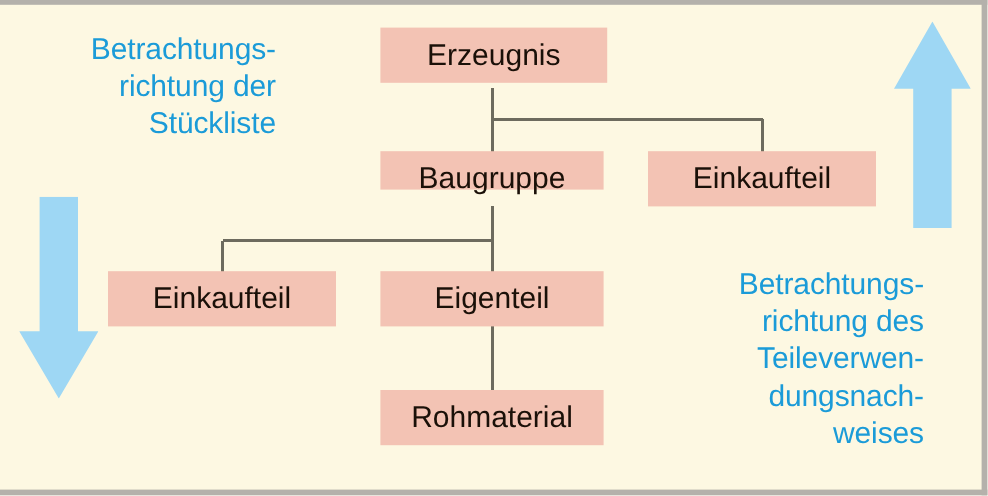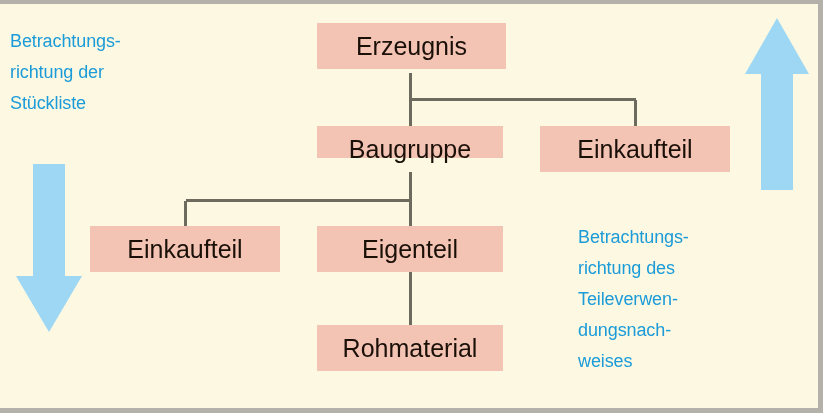--- a/index.html
+++ b/index.html
@@ -34,23 +34,23 @@
     color: #1a1008;
     font-size: 25px;
     line-height: 46px;
     text-align: center;
     white-space: nowrap;
     box-sizing: border-box;
   }
   .caption {
     position: absolute;
     color: #1b9bd8;
-    font-size: 18px;
+    font-size: 25px;
     line-height: 31px;
-    text-align: left;
+    text-align: right;
     white-space: pre-line;
     letter-spacing: -0.1px;
   }
   .connector-svg {
     position: absolute;
     left: 0;
     top: 0;
     width: 818px;
     height: 413px;
     pointer-events: none;

